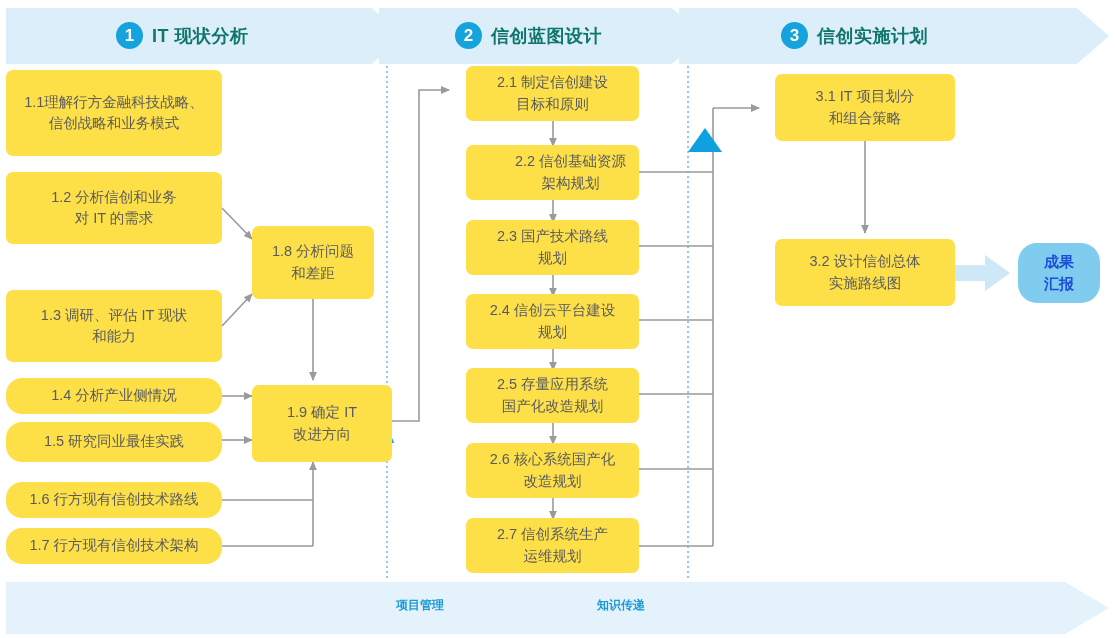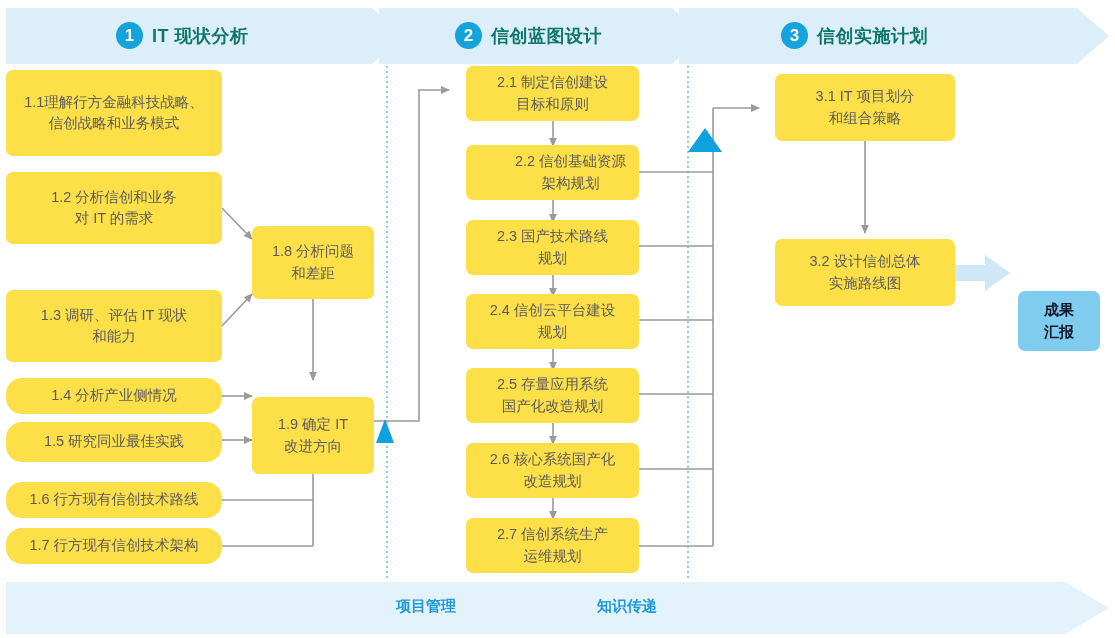--- a/index.html
+++ b/index.html
@@ -49,21 +49,21 @@
     color:#0f766e;
     font-size:18px;
     font-weight:bold;
     letter-spacing:.5px;
   }
 
   
   .footer-label{
     position:absolute;
     color:#1C9AD6;
-    font-size:15px;
+    font-size:12px;
     font-weight:bold;
     z-index:4;
     white-space:nowrap;
   }
 
   
   .node{
     position:absolute;
     box-sizing:border-box;
     background:#fde047;
@@ -74,25 +74,24 @@
     display:flex;
     align-items:center;
     justify-content:center;
     text-align:center;
     padding:4px 8px;
     white-space:pre-line;
   }
   .node.pill{ border-radius:16px; }
   .node.result{
     background:#7FCCEE;
-    color:#0f172a;
+    color:#1d4ed8;
     font-weight:bold;
     font-size:15px;
-    border-radius:7px;
-    margin-top:48px;
+    border-radius:19px;
   }
 
   
   .legend{
     position:absolute;
     display:flex;
     align-items:center;
     gap:10px;
     z-index:4;
   }
@@ -218,21 +217,21 @@
 
     <div class="node pill" style="left:6px; top:422px; width:216px; height:40px;">1.5 研究同业最佳实践</div>
 
     <div class="node pill" style="left:6px; top:482px; width:216px; height:36px;">1.6 行方现有信创技术路线</div>
 
     <div class="node pill" style="left:6px; top:528px; width:216px; height:36px;">1.7 行方现有信创技术架构</div>
 
     <div class="node" style="left:252px; top:226px; width:122px; height:73px;">1.8 分析问题
 和差距</div>
 
-    <div class="node" style="left:252px; top:385px; width:122px; height:77px;margin-top:12px;">1.9 确定 IT
+    <div class="node" style="left:252px; top:385px; width:140px; height:77px;">1.9 确定 IT
 改进方向</div>
 
     <div class="node" style="left:466px; top:66px; width:173px; height:55px;">2.1 制定信创建设
 目标和原则</div>
 
     <div class="node" style="left:466px; top:145px; width:173px; height:55px;padding-left:44px;">2.2 信创基础资源
 架构规划</div>
 
     <div class="node" style="left:466px; top:220px; width:173px; height:55px;">2.3 国产技术路线
 规划</div>

